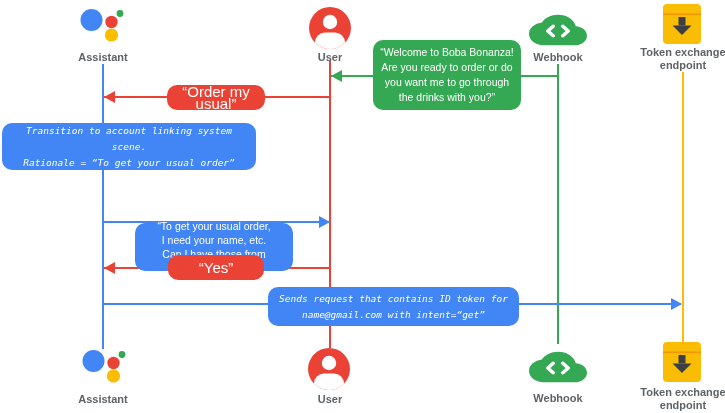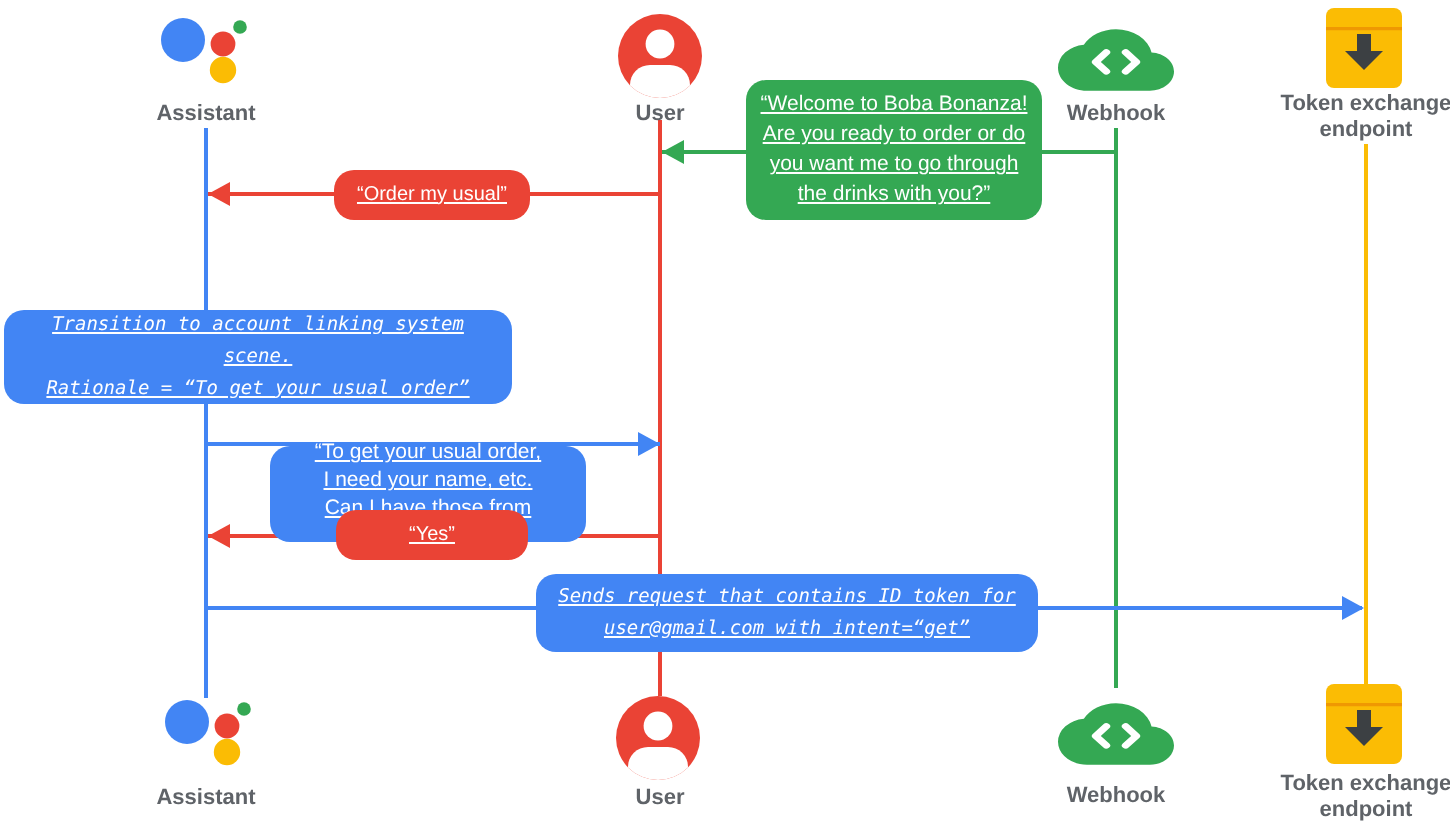--- a/index.html
+++ b/index.html
@@ -16,30 +16,30 @@
   .hl-blue{background:#4285f4;}
   .hl-red{background:#ea4335;}
   .hl-green{background:#34a853;}
   .ah{position:absolute;width:0;height:0;z-index:2;border-top:6px solid transparent;border-bottom:6px solid transparent;}
   .ah-left-red{border-right:11px solid #ea4335;}
   .ah-left-green{border-right:11px solid #34a853;}
   .ah-right-blue{border-left:11px solid #4285f4;}
   .bubble{
     position:absolute;z-index:3;color:#fff;border-radius:10px;
     display:flex;align-items:center;justify-content:center;text-align:center;
-    white-space:pre-line;font-size:10.5px;line-height:15px;padding:2px 6px;box-sizing:border-box;text-decoration:underline;
+    white-space:pre-line;font-size:10.5px;line-height:15px;padding:2px 6px;box-sizing:border-box;
   }
   .bg-green{background:#34a853;}
   .bg-red{background:#ea4335;}
   .bg-blue{background:#4285f4;}
   .note{
     font-family:"DejaVu Sans Mono",monospace;font-style:italic;
     font-size:9.5px;line-height:16px;
   }
-  .small-bubble{font-size:10px;line-height:12px;}
+  .small-bubble{font-size:15px;line-height:12px;}
   .actor-icon{position:absolute;z-index:4;}
   .actor-label{
     position:absolute;z-index:4;color:#5f6368;font-weight:700;font-size:11px;line-height:12.5px;
     text-align:center;white-space:pre-line;
   }
 </style>
 </head>
 <body>
 
 <div class="canvas">
@@ -64,31 +64,31 @@
   <div class="hline hl-blue" style="left:104px;top:303px;width:577px;"></div>
   <div class="ah ah-right-blue" style="left:671px;top:298px;"></div>
 
   <div class="bubble bg-green" style="left:373px;top:40px;width:148px;height:70px;">“Welcome to Boba Bonanza!
 Are you ready to order or do
 you want me to go through
 the drinks with you?”</div>
 
   <div class="bubble bg-red small-bubble" style="left:167px;top:85px;width:98px;height:25px;">“Order my usual”</div>
 
-  <div class="bubble bg-blue note" style="left:2px;top:123px;width:254px;height:47px;margin-top:32px;">Transition to account linking system scene.
+  <div class="bubble bg-blue note" style="left:2px;top:123px;width:254px;height:47px;">Transition to account linking system scene.
 Rationale = “To get your usual order”</div>
 
   <div class="bubble bg-blue" style="left:135px;top:199px;width:158px;height:48px;line-height:14px;margin-top:24px;">“To get your usual order,
 I need your name, etc.
 Can I have those from Google?”</div>
 
   <div class="bubble bg-red small-bubble" style="left:168px;top:255px;width:96px;height:25px;text-align:center;">“Yes”</div>
 
   <div class="bubble bg-blue note" style="left:268px;top:287px;width:251px;height:39px;">Sends request that contains ID token for
-user@gmail.com with intent=“get”</div>
+name@gmail.com with intent=“get”</div>
 
   <div class="actor-icon" style="left:80px;top:8px;">
     <svg width="46" height="36" viewBox="0 0 46 36">
       <circle cx="11.5" cy="12" r="11" fill="#4285f4"></circle>
       <circle cx="31.5" cy="14" r="6.2" fill="#ea4335"></circle>
       <circle cx="40" cy="5.5" r="3.4" fill="#34a853"></circle>
       <circle cx="31.5" cy="27" r="6.6" fill="#fbbc04"></circle>
     </svg>
   </div>
   <div class="actor-label" style="left:63px;top:51px;width:80px;">Assistant</div>

